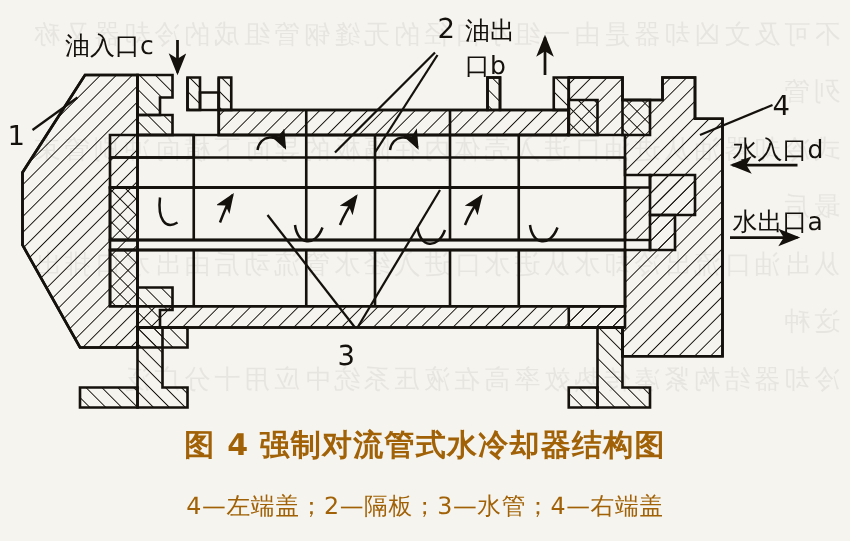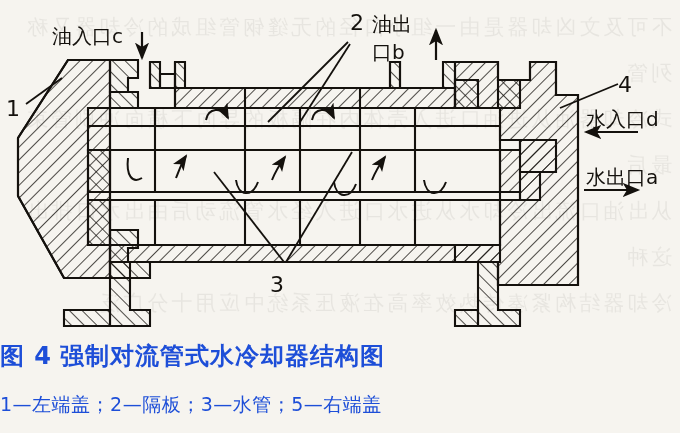--- a/index.html
+++ b/index.html
@@ -33,22 +33,22 @@
     user-select: none;
   }
   #figure-svg {
     position: absolute;
     left: 0;
     top: 0;
   }
   .cap {
     position: absolute;
     width: 100%;
-    text-align: left;
-    color: #1d4ed8;
+    text-align: center;
+    color: #a16207;
   }
   #caption-title {
     top: 340px;
     font-size: 24px;
     font-weight: bold;
     letter-spacing: 1px;
   }
   #caption-legend {
     top: 392px;
     font-size: 19px;
@@ -215,15 +215,15 @@
       <text x="350" y="30" font-size="22">2</text>
       <text x="270" y="292" font-size="22">3</text>
       <text x="618" y="92" font-size="22">4</text>
     </g>
   </svg>
 
   <div class="cap" id="caption-title">
     <span class="figno">图 4</span><span>强制对流管式水冷却器结构图</span>
   </div>
 
-  <div class="cap" id="caption-legend">1—左端盖；2—隔板；3—水管；5—右端盖</div>
+  <div class="cap" id="caption-legend">4—左端盖；2—隔板；3—水管；4—右端盖</div>
 
 </div>
 
 </body></html>

